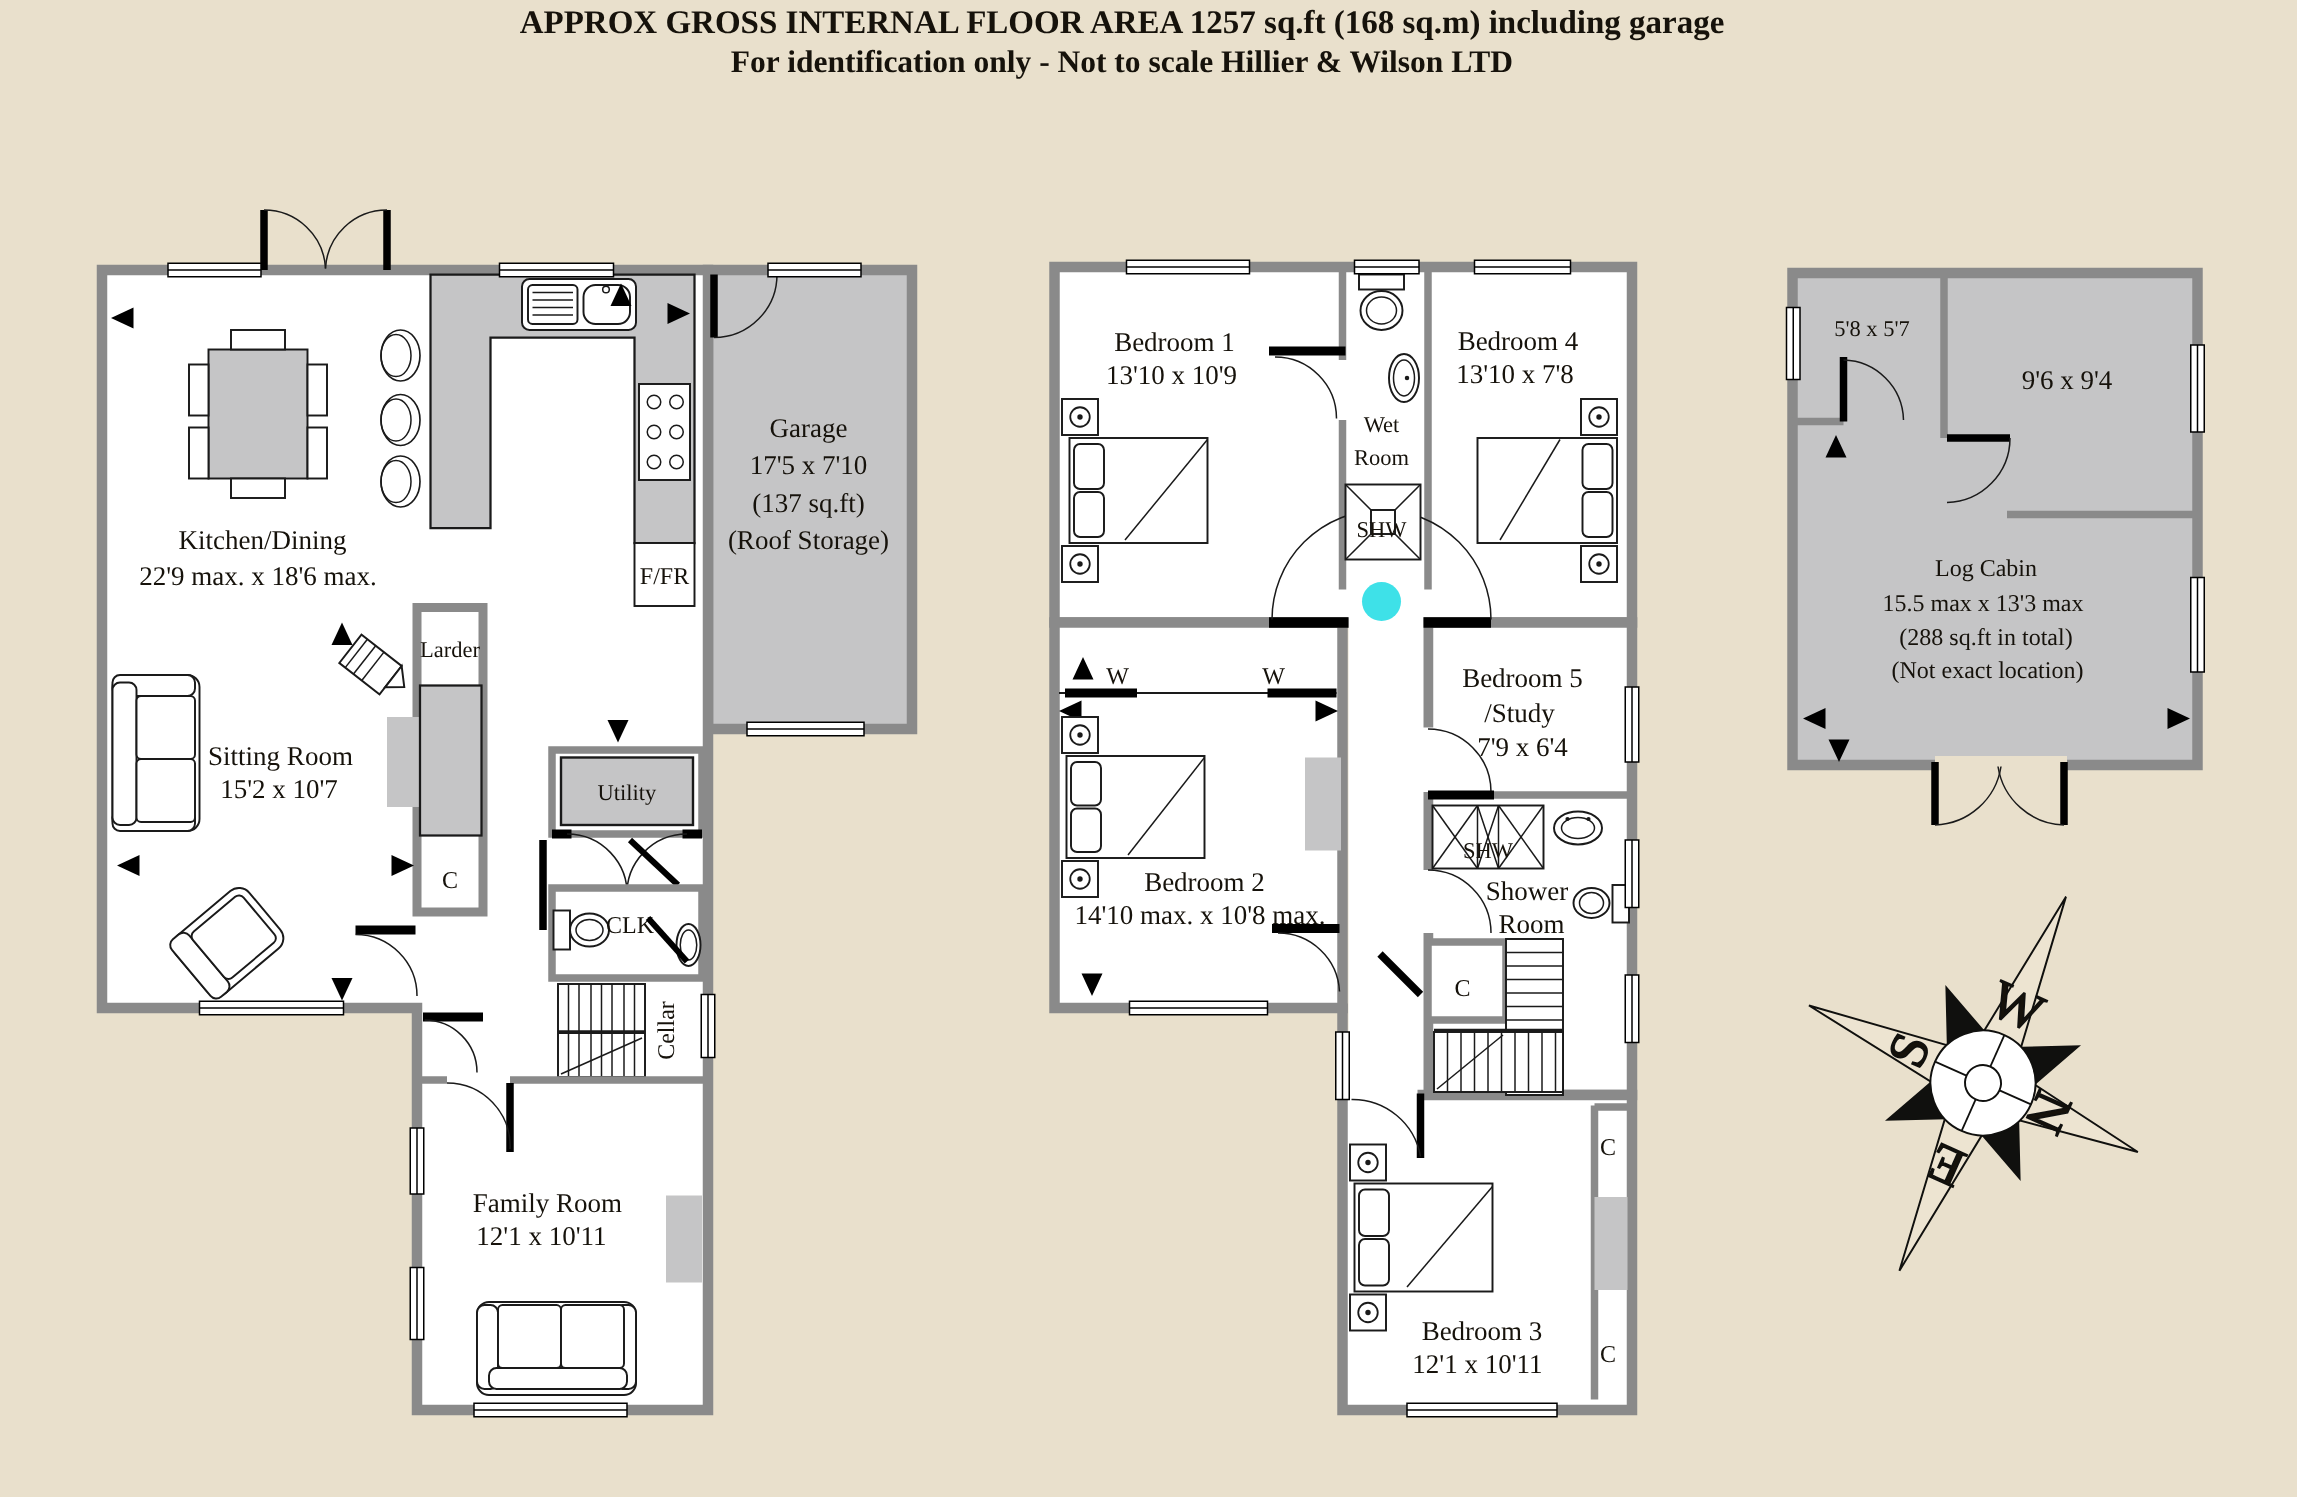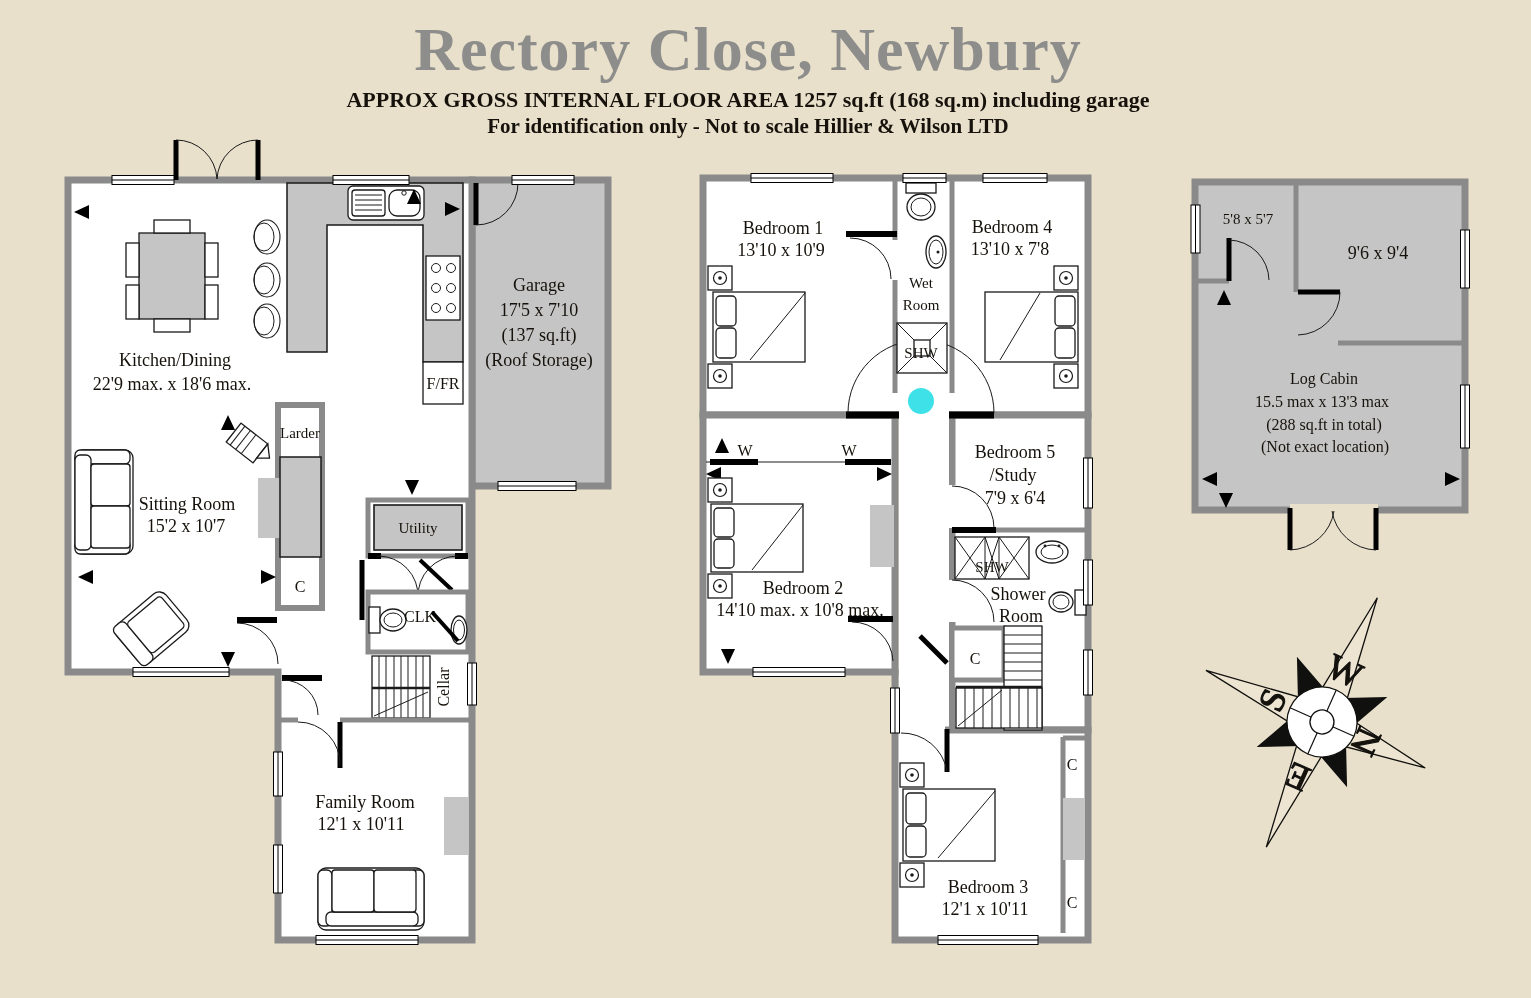--- a/index.html
+++ b/index.html
@@ -494,18 +494,17 @@
       <line x1="0" y1="-35" x2="0" y2="35" stroke="#10100e" stroke-width="1.2"></line>
       <circle cx="0" cy="0" r="12" fill="#fff" stroke="#10100e" stroke-width="1.3"></circle>
       <text transform="translate(48,0) rotate(90)" y="12" font-size="36" fill="#EDE4D1" stroke="#10100e" stroke-width="1.1">N</text>
       <text transform="translate(0,60) rotate(180)" y="12" font-size="36" fill="#EDE4D1" stroke="#10100e" stroke-width="1.1">E</text>
       <text transform="translate(-54,0) rotate(270)" y="12" font-size="36" fill="#EDE4D1" stroke="#10100e" stroke-width="1.1">S</text>
       <text transform="translate(0,-56)" y="12" font-size="36" fill="#EDE4D1" stroke="#10100e" stroke-width="1.1">W</text>
     </g>
   </svg>
 
   <div id="header">
-    <div id="title">Rectory Close, Newbury</div>
     <div class="sub">APPROX GROSS INTERNAL FLOOR AREA 1257 sq.ft (168 sq.m) including garage</div>
     <div class="sub2">For identification only - Not to scale Hillier &amp; Wilson LTD</div>
   </div>
 
 </div>
 
 </body></html>

